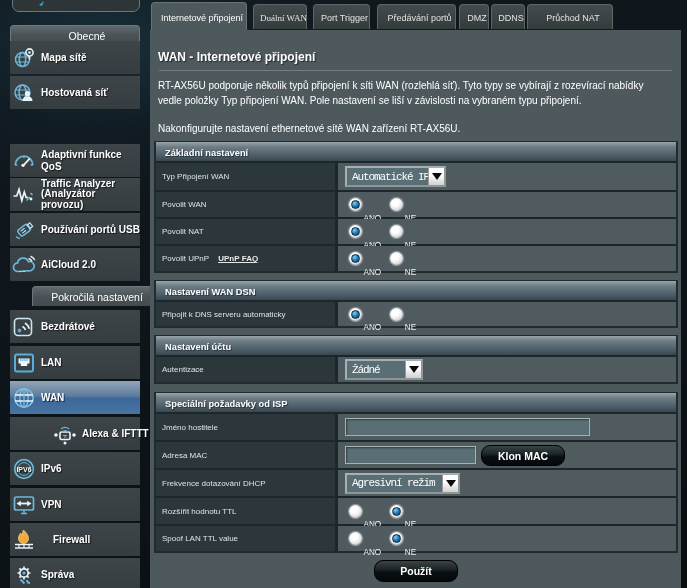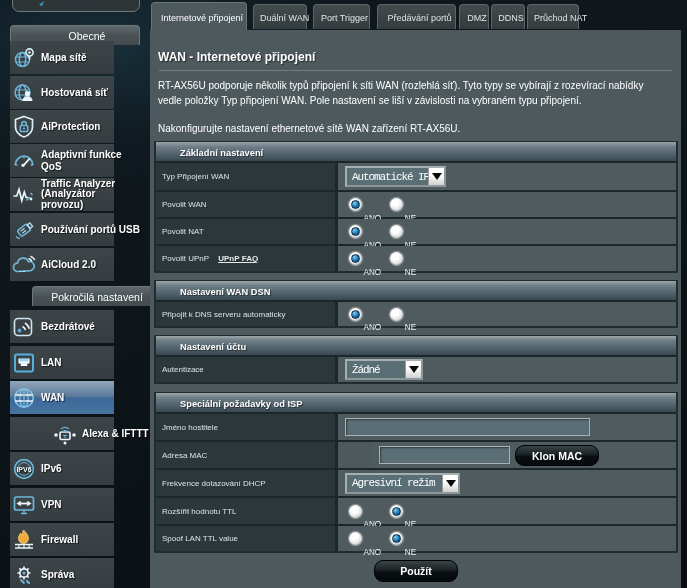--- a/index.html
+++ b/index.html
@@ -3,36 +3,36 @@
 <style>
 html,body{margin:0;padding:0;}
 body{width:687px;height:588px;overflow:hidden;font-family:"Liberation Sans",sans-serif;background:#0b1014;}
 #page{position:relative;width:687px;height:588px;overflow:hidden;
 background:
  radial-gradient(ellipse 260px 150px at 105px 45px, rgba(38,85,105,.38), rgba(20,45,60,.16) 60%, rgba(0,0,0,0) 100%),
  linear-gradient(160deg,#10191f 0%,#0e161b 40%,#090d10 100%);}
 
 .qis{position:absolute;left:12px;top:-16px;width:126px;height:26px;background:#2e3537;border:1px solid #6e777b;border-radius:7px;}
 .mhead{position:absolute;left:10px;width:130px;height:20px;background:linear-gradient(180deg,#606a6e 0%,#4a5256 50%,#434b4f 100%);border:1px solid #6e787c;border-bottom:none;border-radius:4px 4px 0 0;color:#fff;font-size:10.5px;text-align:center;line-height:20px;box-sizing:border-box;}
-.mi{position:absolute;left:10px;width:104px;height:33px;background:linear-gradient(180deg,#3e4548,#363d40);color:#fff;font-size:10px;font-weight:bold;display:flex;align-items:center;box-sizing:border-box;text-shadow:1px 1px 1px rgba(0,0,0,.65);}
+.mi{position:absolute;left:10px;width:130px;height:33px;background:linear-gradient(180deg,#3e4548,#363d40);color:#fff;font-size:10px;font-weight:bold;display:flex;align-items:center;box-sizing:border-box;text-shadow:1px 1px 1px rgba(0,0,0,.65);}
 .mi .ic{width:20px;height:26px;margin-left:4px;margin-right:7px;flex:none;position:relative;}
 .mi .ic svg{position:absolute;left:-3px;top:0;}
 .mi.active{background:linear-gradient(180deg,#93a5b8 0%,#5c7b9c 46%,#3c689a 52%,#47749f 100%);}
 .mi .txt{line-height:12px;white-space:nowrap;}
 
 .tab{position:absolute;top:4px;height:24.5px;background:linear-gradient(180deg,#434b4c,#343b3c);border:1px solid #5d6665;border-bottom:none;border-radius:4px 4px 0 0;color:#e3e3e3;font-size:9px;text-align:center;line-height:27px;box-sizing:border-box;white-space:nowrap;padding-left:6px;}
 .tab.active{top:2px;height:28px;background:#4d595d;color:#fff;border-color:#6a7473;line-height:31px;}
 
 .panel{position:absolute;left:150px;top:30px;width:531px;height:558px;background:#4d595d;}
 .title{position:absolute;left:158px;top:50px;width:500px;color:#fff;font-size:12px;font-weight:bold;text-shadow:1px 1px 1px rgba(0,0,0,.55);}
 .divider{position:absolute;left:159px;top:70px;width:513px;height:1px;background:#727d80;}
 .para{position:absolute;left:158px;color:#fff;font-size:10px;line-height:15px;width:495px;}
 
 .tbl{position:absolute;left:154px;width:524px;box-sizing:border-box;border:2px solid #222c30;border-top:1px solid #222c30;}
-.thead{height:19px;background:linear-gradient(180deg,#9aa4a9 0%,#6e7d86 25%,#4e5f69 70%,#39474f 100%);color:#fff;font-size:9.3px;font-weight:bold;line-height:22px;padding-left:24px;text-shadow:1px 1px 1px rgba(0,0,0,.5);}
+.thead{height:19px;background:linear-gradient(180deg,#9aa4a9 0%,#6e7d86 25%,#4e5f69 70%,#39474f 100%);color:#fff;font-size:9.3px;font-weight:bold;line-height:22px;padding-left:9px;text-shadow:1px 1px 1px rgba(0,0,0,.5);}
 .row{display:flex;border-top:2px solid #1c272b;}
 .row .th{width:182px;flex:none;background:#2c373b;color:#dfe3e4;font-size:8px;display:flex;align-items:center;padding-left:6px;box-sizing:border-box;border-right:3px solid #1c272b;}
 .row .td{flex:1;background:#4f5b5f;display:flex;align-items:center;padding-left:7px;color:#fff;font-size:10px;}
 
 .sel{height:17px;background:#5a6f75;border:2px solid;border-color:#a6b0b2 #8d9799 #8d9799 #a6b0b2;display:flex;align-items:center;box-sizing:content-box;}
 .sel .st{font-family:"Liberation Mono",monospace;font-size:11px;letter-spacing:-1.1px;color:#fff;padding-left:5px;flex:1;white-space:nowrap;overflow:hidden;}
 .sel .arr{width:15px;height:17px;background:linear-gradient(180deg,#fff 40%,#d0d0d0);border-left:1px solid #999;display:flex;align-items:center;justify-content:center;flex:none;}
 .sel .arr i{display:block;width:0;height:0;border-left:5.5px solid transparent;border-right:5.5px solid transparent;border-top:7px solid #0a0a0a;}
 .radio{width:13px;height:13px;margin-left:3.5px;border-radius:50%;background:radial-gradient(circle at 40% 35%,#ffffff 30%,#e8e8e8 55%,#b9bcbe 85%,#9aa0a3);box-shadow:0 0 0 1px #8d9496, 0 0 3px rgba(255,255,255,.35);display:inline-block;vertical-align:middle;position:relative;margin-right:2px;flex:none;}
 .radio.on::after{content:"";position:absolute;left:2px;top:2px;width:7px;height:7px;border-radius:50%;border:1px solid #13293a;background:radial-gradient(circle at 35% 30%,#7fd0f4,#1770ad 55%,#0a4c80);}
@@ -75,33 +75,20 @@
             <path d="M4.2 10h14.6M4.2 15h14.6" stroke-width="1.2"></path>
           </g>
           <g fill="#e9f5fb">
             <circle cx="16.5" cy="13.5" r="2.6"></circle>
             <path d="M11.5 21c0-3 2.2-4.8 5-4.8s5 1.8 5 4.8z"></path>
           </g>
         </svg>
       </span>
       <span class="txt">Hostovaná síť</span>
     </div>
-<div class="mi" style="top:110px;">
-      <span class="ic" id="ic-aiprot">
-        <svg width="26" height="26" viewBox="0 0 26 26">
-          <path d="M13 2.5 L21.5 5.5 V13 c0 5.5-4.5 8.5-8.5 10 C9 21.5 4.5 18.5 4.5 13 V5.5 Z" fill="none" stroke="#dfeef6" stroke-width="1.7"></path>
-          <g stroke="#6cb7d9" fill="none" stroke-width="1.6">
-            <rect x="9.3" y="11.5" width="7.4" height="6" rx="1"></rect>
-            <path d="M10.8 11.5 V9.8 a2.2 2.2 0 0 1 4.4 0 V11.5"></path>
-          </g>
-          <circle cx="13" cy="14.5" r="1.1" fill="#6cb7d9"></circle>
-        </svg>
-      </span>
-      <span class="txt">AiProtection</span>
-    </div>
 <div class="mi" style="top:144px;">
       <span class="ic" id="ic-qos">
         <svg width="26" height="26" viewBox="0 0 26 26">
           <path d="M4.2 17 a8.8 8.8 0 0 1 17.6 0" fill="none" stroke="#6cb7d9" stroke-width="1.8"></path>
           <path d="M4.2 17 h2.1 M19.7 17 h2.1 M13 8.2 v2" stroke="#6cb7d9" stroke-width="1.3"></path>
           <path d="M12 17.8 L18.6 10.6" stroke="#e9f5fb" stroke-width="1.8"></path>
           <circle cx="12" cy="17.3" r="1.6" fill="#e9f5fb"></circle>
         </svg>
       </span>
       <span class="txt">Adaptivní funkce<br>QoS</span>
@@ -201,21 +188,21 @@
       <span class="ic" id="ic-vpn">
         <svg width="26" height="26" viewBox="0 0 26 26">
           <rect x="3.5" y="5" width="19" height="13" rx="1.8" fill="none" stroke="#6cb7d9" stroke-width="1.7"></rect>
           <path d="M10 21.5 h6 M13 18 v3.5" stroke="#6cb7d9" stroke-width="1.5"></path>
           <path d="M9 11.5 h8" fill="none" stroke="#e9f5fb" stroke-width="1.8"></path>
           <path d="M9.8 8.8 L5.5 11.5 l4.3 2.7 z M16.2 8.8 l4.3 2.7 l-4.3 2.7 z" fill="#e9f5fb"></path>
         </svg>
       </span>
       <span class="txt">VPN</span>
     </div>
-<div class="mi" style="top:523px;">
+<div class="mi" style="top:523px;gap:12px;">
       <span class="ic" id="ic-fw">
         <svg width="26" height="26" viewBox="0 0 26 26">
           <path d="M12.5 3 c2.5 2.5 5 5 5 8.5 a5 5 0 0 1 -10 0 c0 -2 1 -4 2.2 -5.5 c0.3 1.2 1 2 1.8 2.5 c-0.2-2 0.2-4 1-5.5z" fill="#f0a93c" stroke="#f6cf7d" stroke-width="0.8"></path>
           <g stroke="#e9f5fb" stroke-width="1.5" fill="none">
             <path d="M4 17.5 h18 M4 21 h18"></path>
             <path d="M8 17.5 v3.5 M13 17.5 v3.5 M18 17.5 v3.5" stroke-width="1.1"></path>
           </g>
         </svg>
       </span>
       <span class="txt">Firewall</span>
@@ -230,26 +217,26 @@
           <path d="M9.5 17.5 l4 4 M16 18 a3 3 0 0 0 3 3" fill="none" stroke="#6cb7d9" stroke-width="1.8"></path>
           <circle cx="13" cy="11" r="1.5" fill="#6cb7d9"></circle>
         </svg>
       </span>
       <span class="txt">Správa</span>
     </div>
 
 <div class="panel"></div>
 
 <div class="tab active" style="left:151px;width:96px;">Internetové připojení</div>
-<div class="tab" style="left:253px;width:54px;">Duální WAN</div>
+<div class="tab" style="left:253px;width:54px;font-family:Liberation Serif, serif;">Duální WAN</div>
 <div class="tab" style="left:313px;width:57px;">Port Trigger</div>
 <div class="tab" style="left:377px;width:79px;">Předávání portů</div>
 <div class="tab" style="left:459px;width:30px;">DMZ</div>
 <div class="tab" style="left:491px;width:34px;">DDNS</div>
-<div class="tab" style="left:527px;width:52px;">Průchod NAT</div>
+<div class="tab" style="left:527px;width:86px;">Průchod NAT</div>
 
 <div class="title">WAN - Internetové připojení</div>
 <div class="divider"></div>
 <div class="para" style="top:78px;">RT-AX56U podporuje několik typů připojení k síti WAN (rozlehlá síť). Tyto typy se vybírají z rozevírací nabídky vedle položky Typ připojení WAN. Pole nastavení se liší v závislosti na vybraném typu připojení.</div>
 <div class="para" style="top:120.5px;">Nakonfigurujte nastavení ethernetové sítě WAN zařízení RT-AX56U.</div>
 
 <div class="tbl" style="top:141px;">
   <div class="thead">Základní nastavení</div>
   <div class="row" style="height:27px;">
     <div class="th">Typ Připojení WAN</div>
@@ -320,21 +307,21 @@
 </div>
 
 <div class="tbl" style="top:392px;">
   <div class="thead">Speciální požadavky od ISP</div>
   <div class="row" style="height:26px;">
     <div class="th">Jméno hostitele</div>
     <div class="td">
           <div class="tinput" style="width:245px;"></div>
         </div>
   </div>
-  <div class="row" style="height:26px;gap:34px;">
+  <div class="row" style="height:26px;">
     <div class="th">Adresa MAC</div>
     <div class="td">
           <div class="tinput" style="width:131px;"></div>
           <div class="btn" style="width:84px;height:21px;line-height:20px;margin-left:5px;">Klon MAC</div>
         </div>
   </div>
   <div class="row" style="height:26px;">
     <div class="th">Frekvence dotazování DHCP</div>
     <div class="td">
           <div class="sel" style="width:111px;">

